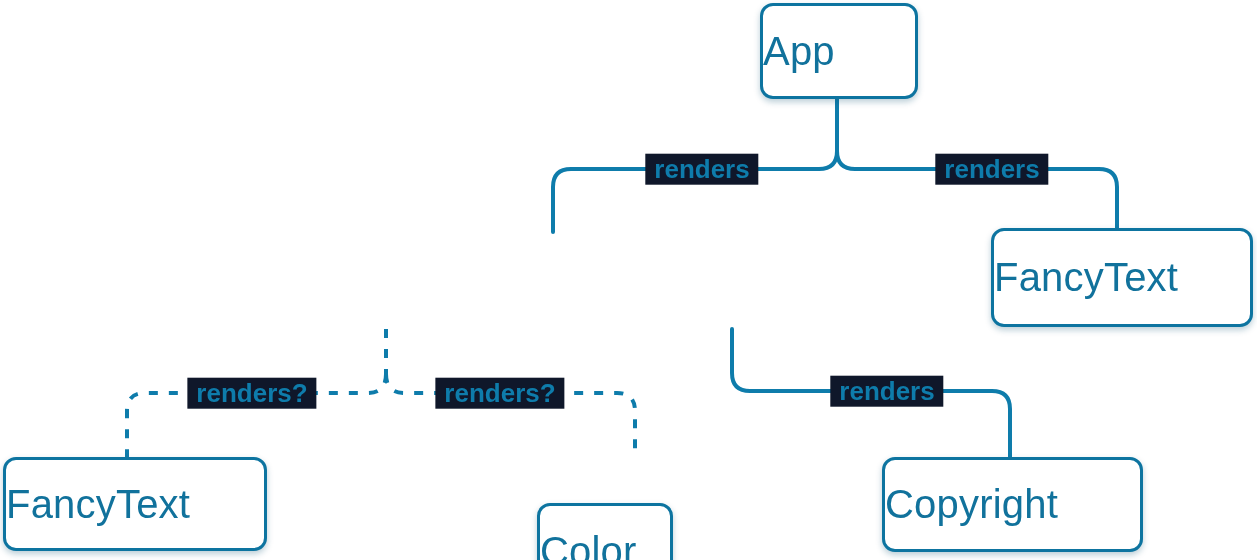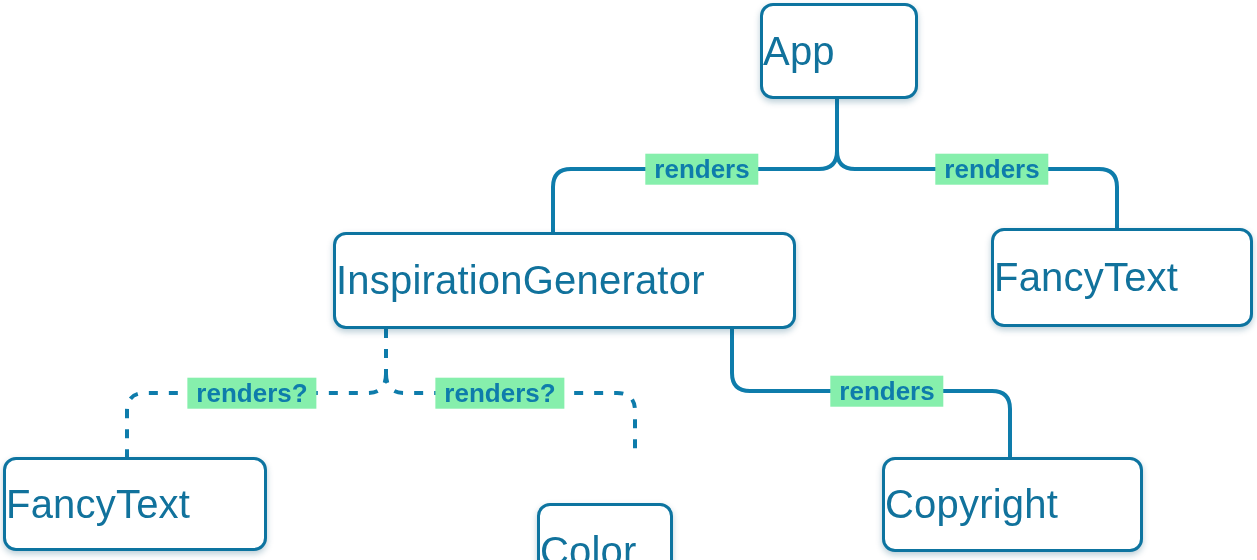--- a/index.html
+++ b/index.html
@@ -30,21 +30,21 @@
   }
   .node-app{left:760px;top:3px;width:158px;height:96px;}
   .node-ig{left:333px;top:232px;width:463px;height:97px;}
   .node-ft-top{left:991px;top:228px;width:262px;height:99px;}
   .node-ft-bottom{left:3px;top:457px;width:264px;height:94px;}
   .node-color{left:537px;top:455px;width:136px;height:97px;margin-top:48px;}
   .node-copyright{left:882px;top:457px;width:261px;height:95px;}
   .edge-label{
     position:absolute;
     transform:translate(-50%,-50%);
-    background:#86efac;
+    background:#0f172a;
     color:#0e7cab;
     font-size:26px;
     font-weight:700;
     padding:1px 9px;
     white-space:nowrap;
     line-height:1.1;
   }
   .lbl-0{left:702px;top:169px;}
   .lbl-1{left:992px;top:169px;}
   .lbl-2{left:252px;top:393px;}
@@ -67,23 +67,20 @@
 
   <span class="edge-label lbl-0">renders</span>
   <span class="edge-label lbl-1">renders</span>
   <span class="edge-label lbl-2">renders?</span>
   <span class="edge-label lbl-3">renders?</span>
   <span class="edge-label lbl-4">renders</span>
 
   <div class="node node-app">
     <span>App</span>
   </div>
-  <div class="node node-ig">
-    <span>InspirationGenerator</span>
-  </div>
   <div class="node node-ft-top">
     <span>FancyText</span>
   </div>
   <div class="node node-ft-bottom">
     <span>FancyText</span>
   </div>
   <div class="node node-color">
     <span>Color</span>
   </div>
   <div class="node node-copyright">

